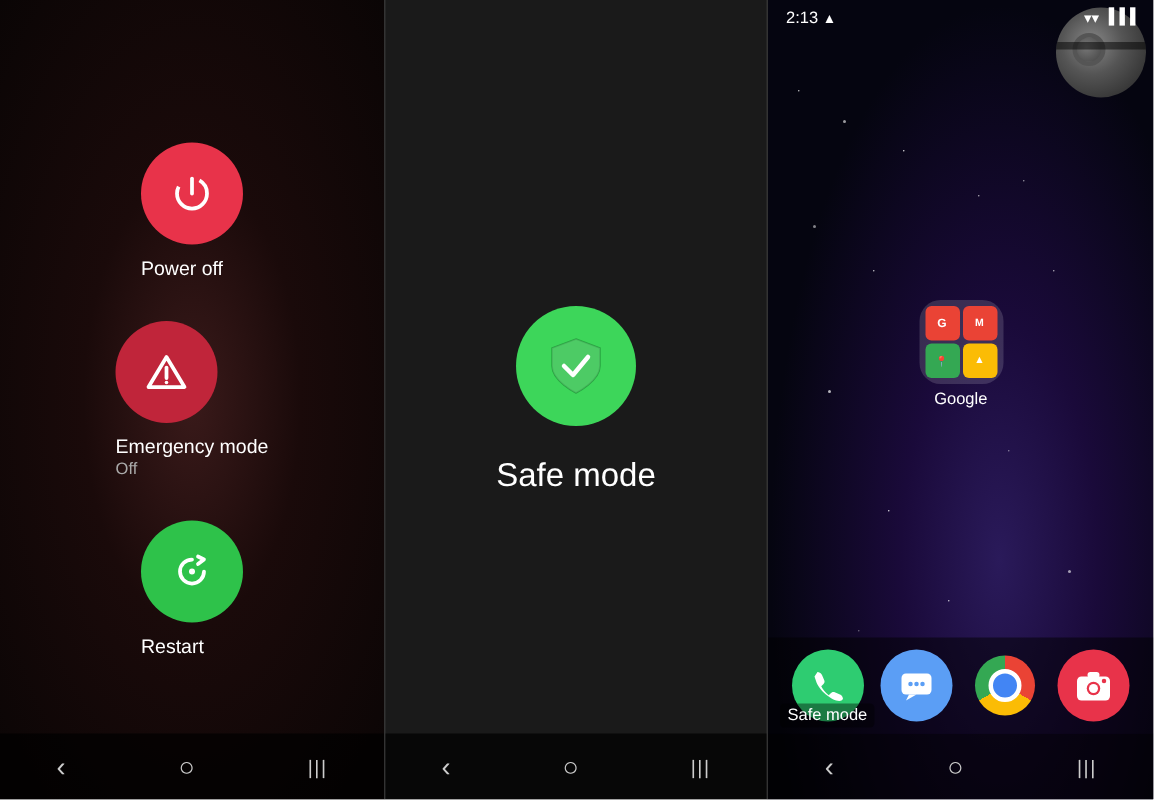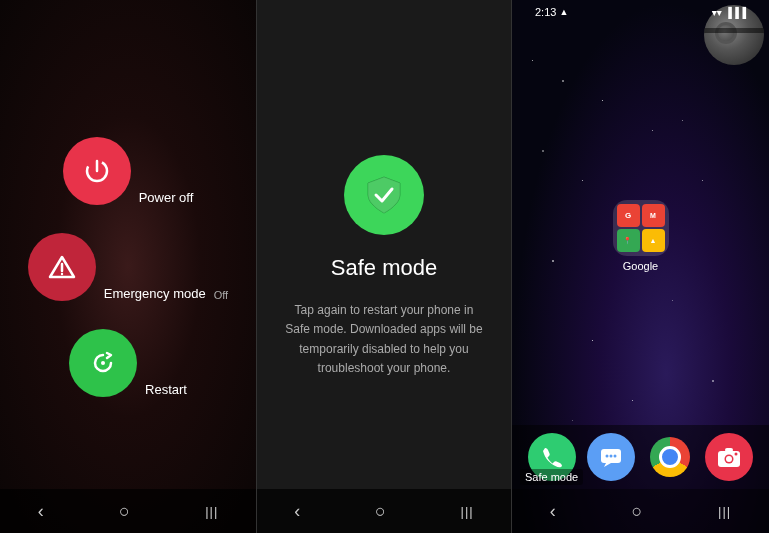--- a/index.html
+++ b/index.html
@@ -19,22 +19,22 @@
       display: flex;
       flex-direction: column;
       align-items: center;
       justify-content: center;
       gap: 28px;
       position: relative;
     }
 
     .power-btn-item {
       display: flex;
-      flex-direction: row;
-      align-items: flex-end;
+      flex-direction: column;
+      align-items: flex-start;
       gap: 8px;
     }
 
     .power-btn-circle {
       width: 68px;
       height: 68px;
       border-radius: 50%;
       display: flex;
       align-items: center;
       justify-content: center;
@@ -174,21 +174,21 @@
     
     .status-bar {
       position: absolute;
       top: 0;
       left: 0;
       right: 0;
       height: 24px;
       display: flex;
       align-items: center;
       justify-content: space-between;
-      padding: 0 23px;
+      padding: 0 12px;
       z-index: 10;
     }
     .status-time {
       color: #ffffff;
       font-size: 11px;
     }
     .status-icons {
       color: #ffffff;
       font-size: 10px;
       display: flex;
@@ -339,21 +339,20 @@
 
   <div class="shield-icon-wrap">
     <svg width="44" height="44" viewBox="0 0 44 44">
       <path d="M22 4 L38 10 L38 22 C38 32 22 40 22 40 C22 40 6 32 6 22 L6 10 Z" fill="#2ec24a" stroke="#27a540" stroke-width="1"></path>
       <path d="M22 4 L38 10 L38 22 C38 32 22 40 22 40 C22 40 6 32 6 22 L6 10 Z" fill="rgba(255,255,255,0.15)"></path>
       <polyline points="14,22 20,28 30,16" fill="none" stroke="white" stroke-width="3" stroke-linecap="round" stroke-linejoin="round"></polyline>
     </svg>
   </div>
 
   <span class="safe-mode-title">Safe mode</span>
-  <span class="safe-mode-desc">Tap again to restart your phone in Safe mode. Downloaded apps will be temporarily disabled to help you troubleshoot your phone.</span>
 
   <div class="nav-bar">
     <span class="nav-icon">‹</span>
     <span class="nav-icon">○</span>
     <span class="nav-icon" style="font-size:13px;letter-spacing:1px;">|||</span>
   </div>
 </div>
 
 <div class="panel-home">
   <div class="home-bg"></div>

